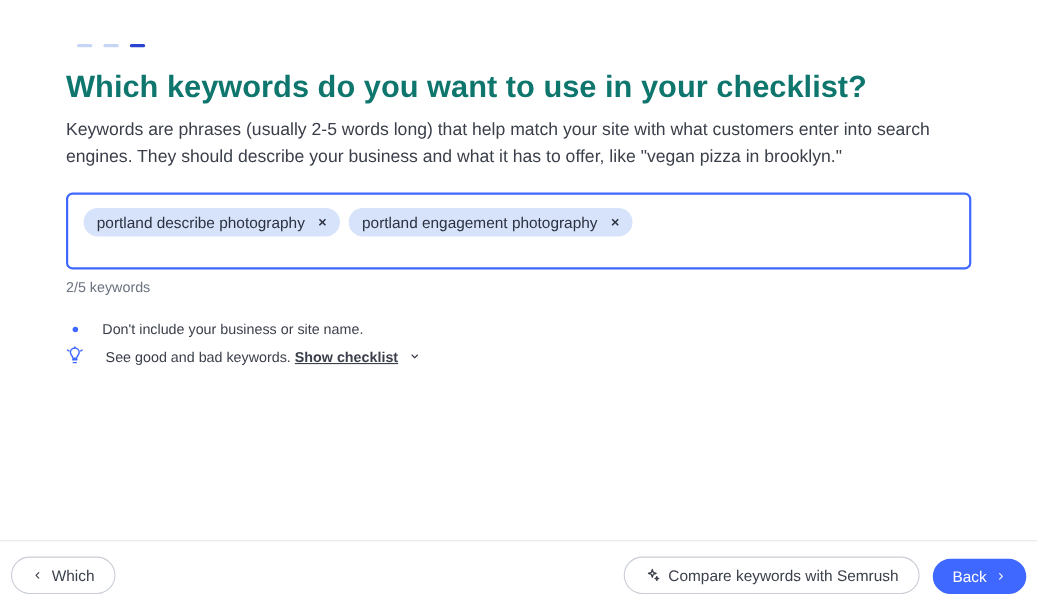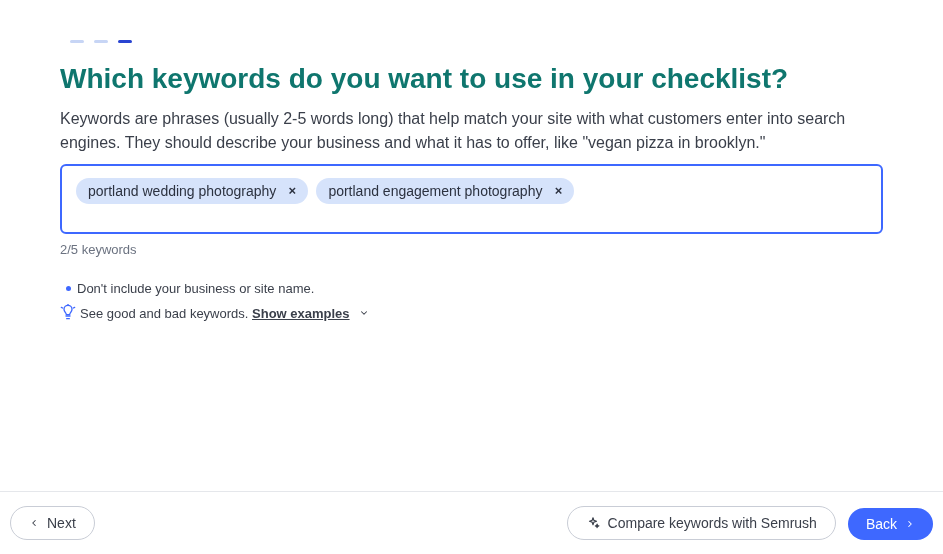--- a/index.html
+++ b/index.html
@@ -32,21 +32,21 @@
   h1.title {
     font-size: 28px;
     font-weight: 700;
     color: #0f766e;
     margin-bottom: 12px;
   }
   p.subtitle {
     font-size: 16px;
     line-height: 1.5;
     color: #3a3f4a;
-    margin-bottom: 9px;
+    margin-bottom: 20px;
   }
   .tag-input {
     border: 2px solid #3e68ff;
     border-radius: 6px;
     padding: 12px 14px;
     min-height: 70px;
     display: flex;
     flex-wrap: wrap;
     gap: 8px;
     align-items: flex-start;
@@ -82,21 +82,21 @@
     color: #6b7280;
   }
   .tips {
     margin-top: 24px;
     font-size: 13px;
     color: #3a3f4a;
   }
   .tip-row {
     display: flex;
     align-items: center;
-    gap: 4px;
+    gap: 20px;
     margin-bottom: 8px;
   }
   .bullet {
     width: 5px;
     height: 5px;
     background: #3e68ff;
     border-radius: 50%;
     flex: 0 0 5px;
     margin-left: 6px;
     margin-right: 2px;
@@ -171,21 +171,21 @@
     <span class="dash-light"></span>
     <span class="dash-light"></span>
     <span class="dash-dark"></span>
   </div>
 
   <h1 class="title">Which keywords do you want to use in your checklist?</h1>
   <p class="subtitle">Keywords are phrases (usually 2-5 words long) that help match your site with what customers enter into search engines. They should describe your business and what it has to offer, like "vegan pizza in brooklyn."</p>
 
   <div class="tag-input">
     <span class="tag">
-      <span>portland wedding photography</span>
+      <span>portland describe photography</span>
       <span class="remove">×</span>
     </span>
     <span class="tag">
       <span>portland engagement photography</span>
       <span class="remove">×</span>
     </span>
   </div>
 
   <div class="helper-row">
     <span>2/5 keywords</span>
@@ -202,40 +202,40 @@
           <path d="M9 18h6"></path>
             <path d="M10 22h4"></path>
           <path d="M12 2a6 6 0 0 0-6 6c0 2.5 1.5 4 2.5 5.5.8 1.2 1 2 1 2.5h5c0-.5.2-1.3 1-2.5C16.5 12 18 10.5 18 8a6 6 0 0 0-6-6z"></path>
           <line x1="12" y1="2" x2="12" y2="0"></line>
             <line x1="4" y1="6" x2="2" y2="5"></line>
             <line x1="20" y1="6" x2="22" y2="5"></line>
         </svg>
       </span>
       <span>
         <span>See good and bad keywords. </span><span class="show-examples">
-            <span>Show examples</span>
+            <span>Show checklist</span>
           </span>
         <span class="chevron-down" style="margin-left:6px;">
           <svg width="10" height="10" viewBox="0 0 24 24" fill="none" stroke="#3a3f4a" stroke-width="2.5" stroke-linecap="round" stroke-linejoin="round">
               <polyline points="6 9 12 15 18 9"></polyline>
             </svg>
         </span>
       </span>
     </div>
   </div>
 </div>
 
 <div class="footer">
   <button class="btn btn-back">
     <span class="chevron-left">
       <svg width="10" height="10" viewBox="0 0 24 24" fill="none" stroke="#3a3f4a" stroke-width="2.5" stroke-linecap="round" stroke-linejoin="round">
           <polyline points="15 18 9 12 15 6"></polyline>
         </svg>
     </span>
-    <span>Next</span>
+    <span>Which</span>
   </button>
 
   <div class="right-buttons">
     <button class="btn btn-compare">
       <span class="sparkle-icon">
         <svg width="14" height="14" viewBox="0 0 24 24" fill="none" stroke="#3a3f4a" stroke-width="2" stroke-linecap="round" stroke-linejoin="round">
           <path d="M12 3l1.5 4.5L18 9l-4.5 1.5L12 15l-1.5-4.5L6 9l4.5-1.5z"></path>
           <path d="M19 14l.8 2.2L22 17l-2.2.8L19 20l-.8-2.2L16 17l2.2-.8z"></path>
         </svg>
       </span>

